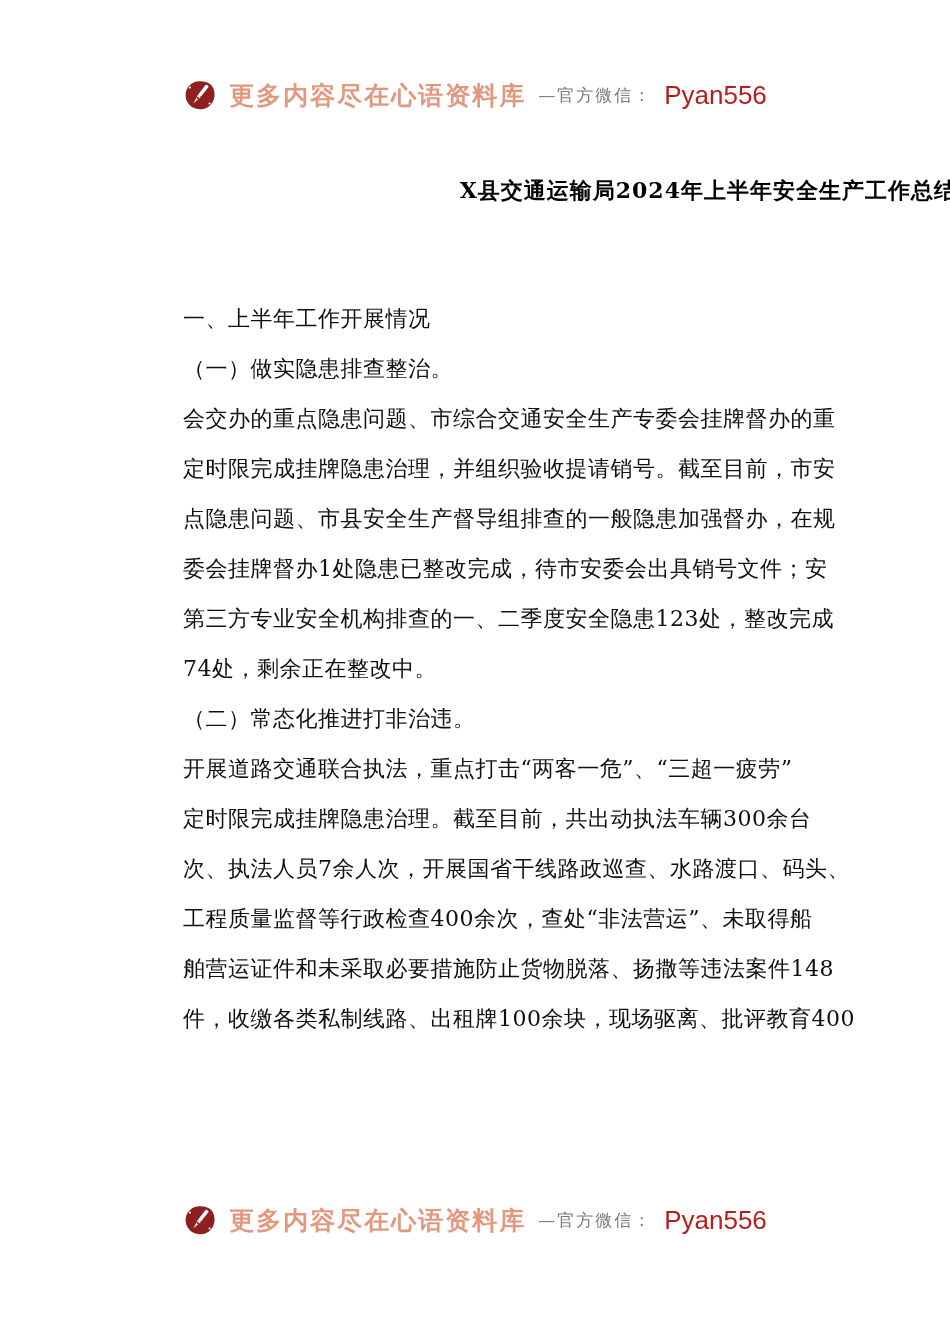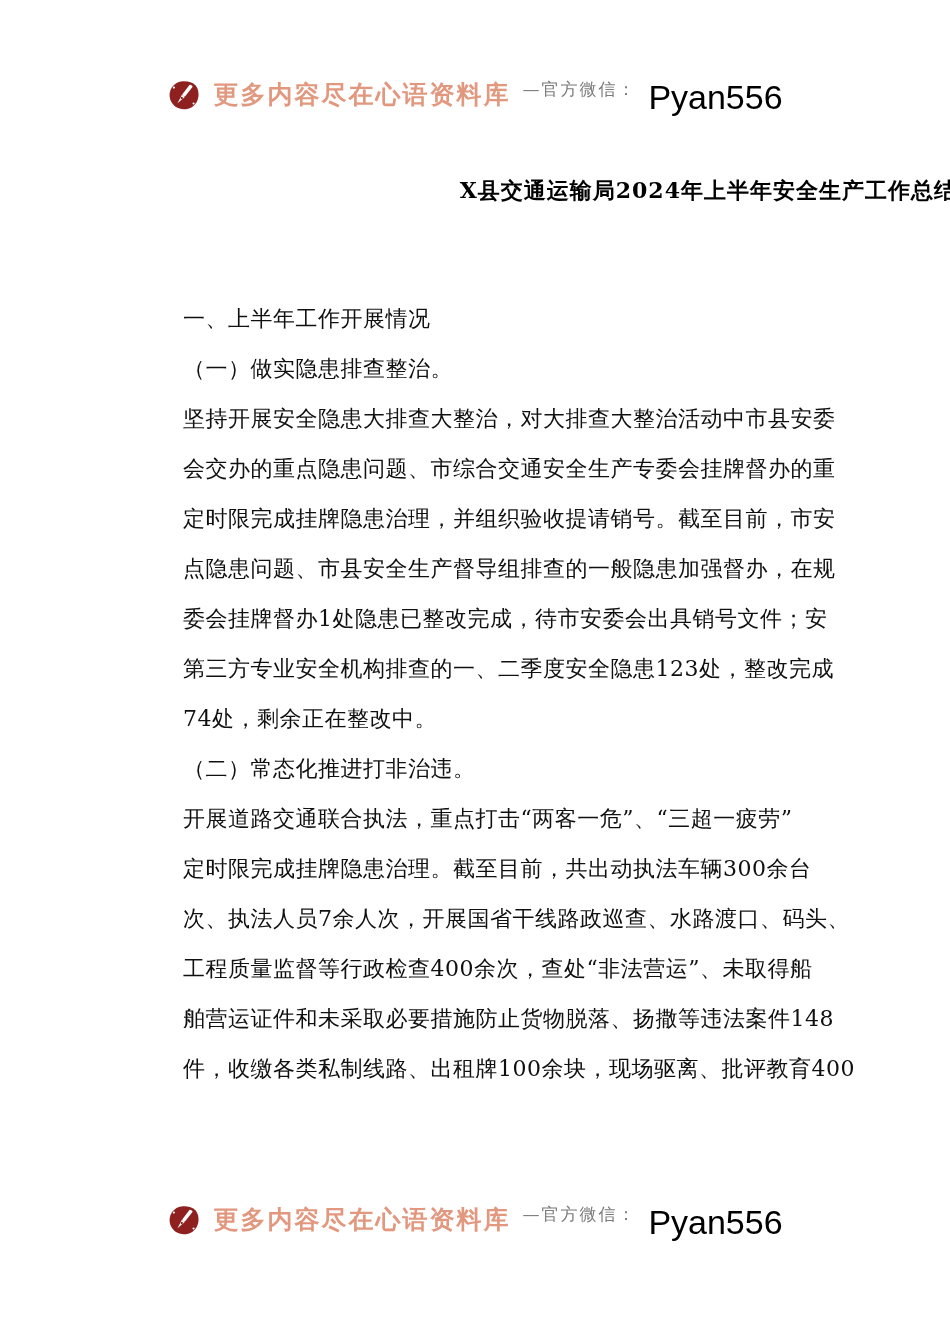--- a/index.html
+++ b/index.html
@@ -10,41 +10,42 @@
     margin: 0 auto;
     background: #ffffff;
     overflow: hidden;
     font-family: "DejaVu Serif", "Liberation Serif", serif;
   }
   .banner {
     position: absolute;
     left: 0;
     width: 100%;
     display: flex;
+    align-items: center;
     justify-content: center;
     gap: 12px;
     white-space: nowrap;
   }
   .banner-top { top: 78px; }
   .banner-bottom { top: 1203px; }
   .logo { width: 34px; height: 34px; flex: 0 0 auto; }
   .banner-text-main {
     color: #e2987f;
     font-size: 25px;
     letter-spacing: 2px;
     font-weight: bold;
   }
   .banner-sep {
     color: #7b7b7b;
     font-size: 17px;
     letter-spacing: 2px;
   }
   .banner-code {
-    color: #000000;
-    font-size: 34px;
+    color: #b91c1c;
+    font-size: 26px;
     font-family: "Liberation Sans", "DejaVu Sans", sans-serif;
   }
   .doc-title {
     position: absolute;
     top: 176px;
     left: 7px;
     width: 100%;
     text-align: right;
     font-size: 22px;
     font-weight: bold;
@@ -86,21 +87,20 @@
     <span class="banner-text-main">更多内容尽在心语资料库</span>
       <span class="banner-sep">—官方微信：</span>
       <span class="banner-code">Pyan556</span>
   </div>
 
   <div class="doc-title">X县交通运输局2024年上半年安全生产工作总结</div>
 
   <div class="doc-body">
     <div class="line">一、上半年工作开展情况</div>
     <div class="line">（一）做实隐患排查整治。</div>
-    <div class="line">坚持开展安全隐患大排查大整治，对大排查大整治活动中市县安委</div>
     <div class="line">会交办的重点隐患问题、市综合交通安全生产专委会挂牌督办的重</div>
     <div class="line">定时限完成挂牌隐患治理，并组织验收提请销号。截至目前，市安</div>
     <div class="line">点隐患问题、市县安全生产督导组排查的一般隐患加强督办，在规</div>
     <div class="line">委会挂牌督办1处隐患已整改完成，待市安委会出具销号文件；安</div>
     <div class="line">第三方专业安全机构排查的一、二季度安全隐患123处，整改完成</div>
     <div class="line">74处，剩余正在整改中。</div>
     <div class="line">（二）常态化推进打非治违。</div>
     <div class="line">开展道路交通联合执法，重点打击“两客一危”、“三超一疲劳”</div>
     <div class="line">定时限完成挂牌隐患治理。截至目前，共出动执法车辆300余台</div>
     <div class="line">次、执法人员7余人次，开展国省干线路政巡查、水路渡口、码头、</div>

